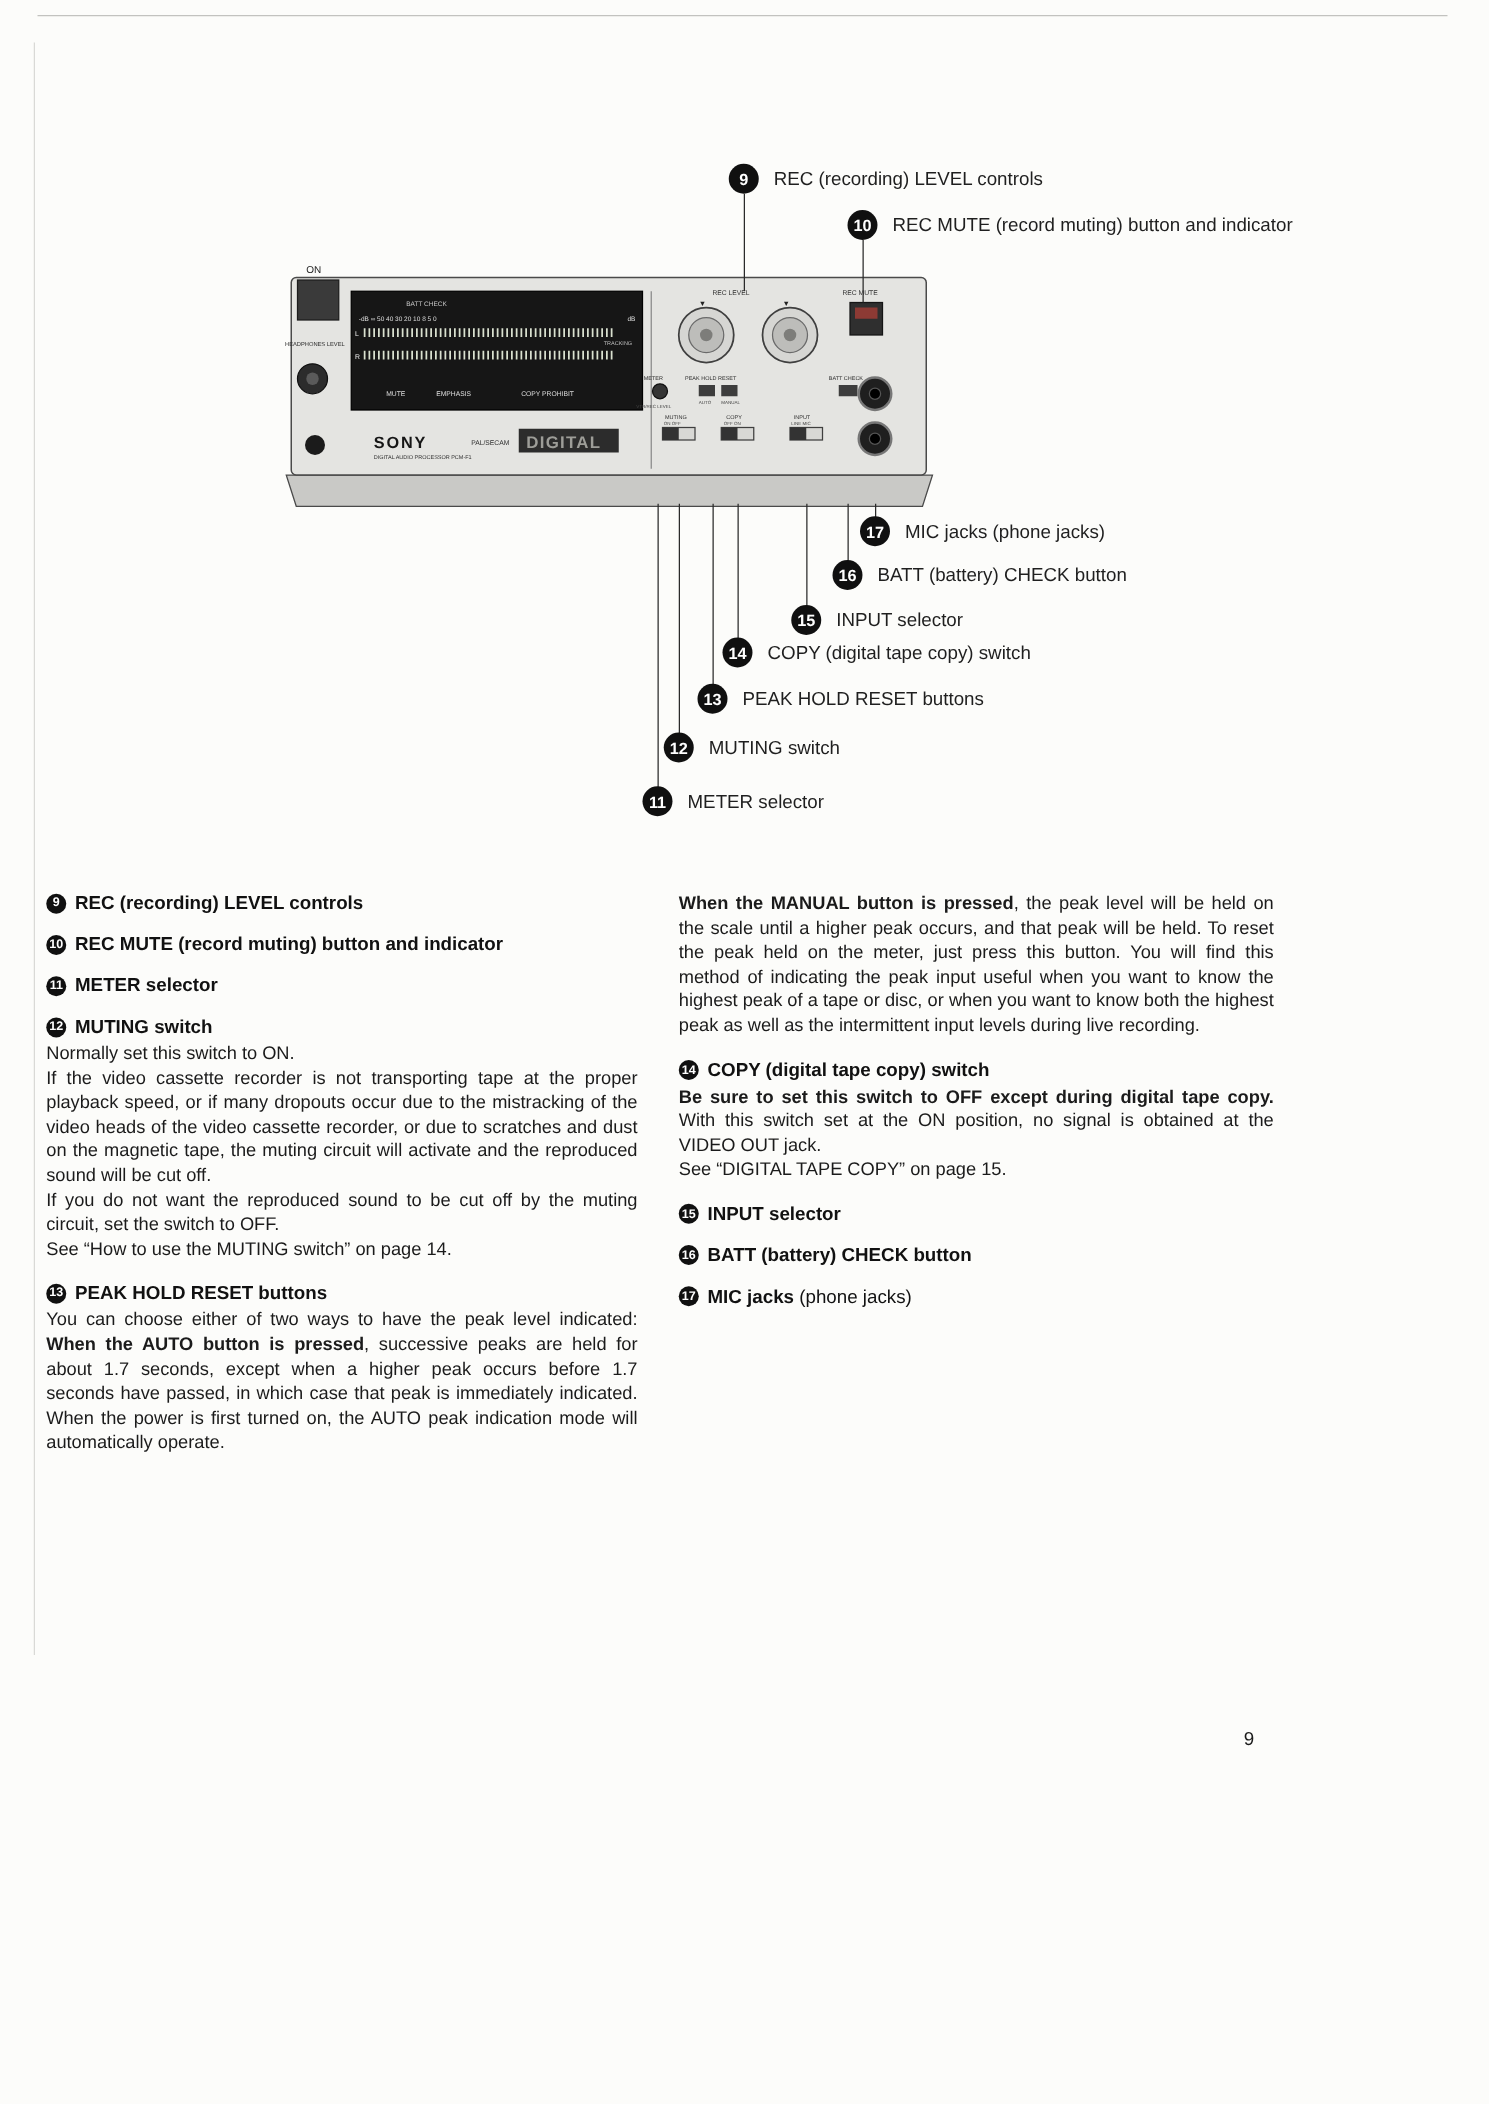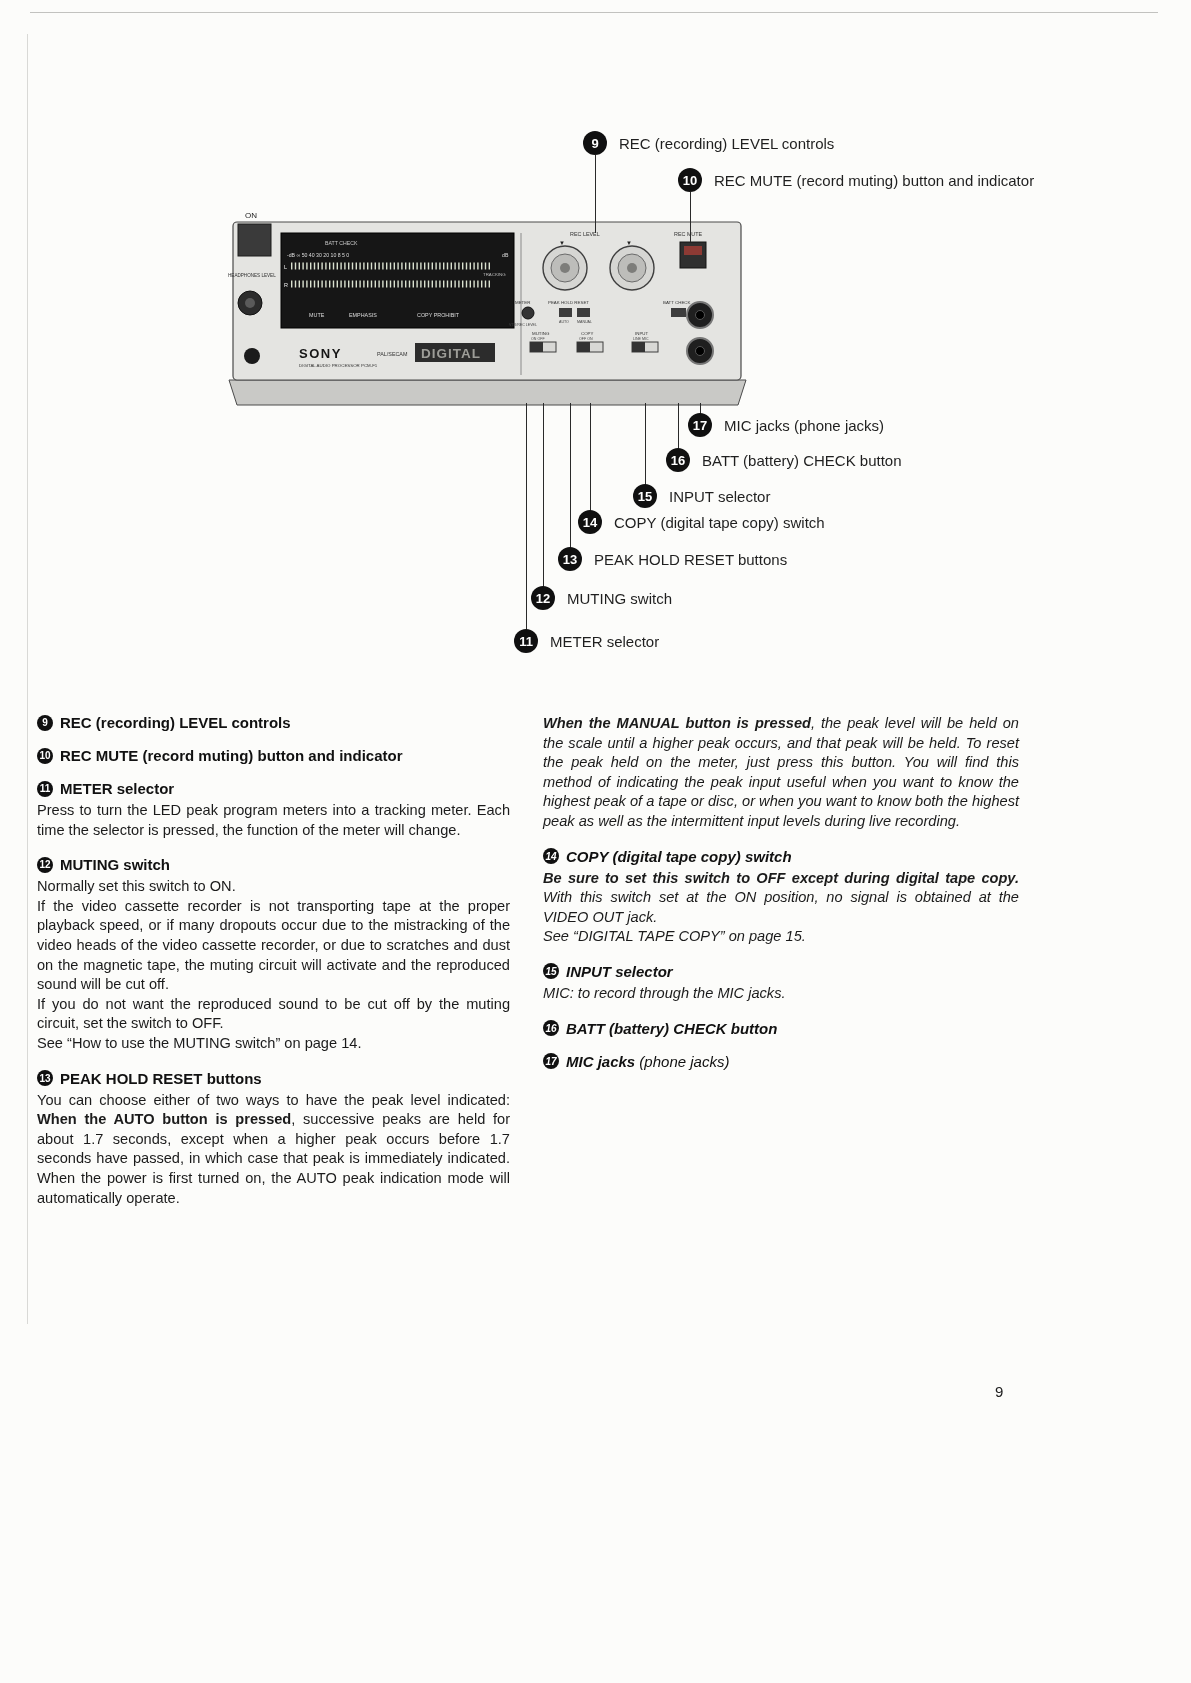--- a/index.html
+++ b/index.html
@@ -16,21 +16,21 @@
   .cline { position:absolute; width:1px; background:#2a2a2a; }
   .callout { position:absolute; display:flex; align-items:center; white-space:nowrap; }
   .badge {
     width:24px; height:24px; border-radius:50%; background:#101010; color:#fff;
     font-weight:bold; font-size:13px; display:flex; align-items:center; justify-content:center; flex:none;
   }
   .callout .lbl { margin-left:12px; font-size:15px; color:#1f1f1f; }
 
   .content { position:absolute; left:37px; top:714px; width:982px; display:flex; gap:33px; }
   .col-left  { width:473px; }
-  .col-right { width:476px;font-style:italic; }
+  .col-right { width:476px; }
   .sec { margin-bottom:16px; }
   h3 { font-size:15px; font-weight:bold; display:flex; align-items:center; gap:7px; margin:0 0 4px 0; color:#111; }
   .hbadge {
     width:16px; height:16px; border-radius:50%; background:#101010; color:#fff;
     font-weight:bold; font-size:10px; display:inline-flex; align-items:center; justify-content:center; flex:none;
   }
   .nrm { font-weight:normal; }
   p { font-size:14.6px; line-height:19.6px; text-align:justify; color:#1b1b1b; }
   .pagenum { position:absolute; left:995px; top:1383px; font-size:15px; color:#1b1b1b; }
 </style>
@@ -182,21 +182,20 @@
         <span class="hbadge">10</span>
         <span class="ht">REC MUTE (record muting) button and indicator</span>
       </h3>
     </section>
 
     <section class="sec">
       <h3>
         <span class="hbadge">11</span>
         <span class="ht">METER selector</span>
       </h3>
-      <p>Press to turn the LED peak program meters into a tracking meter. Each time the selector is pressed, the function of the meter will change.</p>
     </section>
 
     <section class="sec">
       <h3>
         <span class="hbadge">12</span>
         <span class="ht">MUTING switch</span>
       </h3>
       <p>Normally set this switch to ON.</p>
       <p>If the video cassette recorder is not transporting tape at the proper playback speed, or if many dropouts occur due to the mistracking of the video heads of the video cassette recorder, or due to scratches and dust on the magnetic tape, the muting circuit will activate and the reproduced sound will be cut off.</p>
       <p>If you do not want the reproduced sound to be cut off by the muting circuit, set the switch to OFF.</p>
@@ -226,21 +225,20 @@
       </h3>
       <p><b>Be sure to set this switch to OFF except during digital tape copy.</b><span> With this switch set at the ON position, no signal is obtained at the VIDEO OUT jack.</span></p>
       <p>See “DIGITAL TAPE COPY” on page 15.</p>
     </section>
 
     <section class="sec">
       <h3>
         <span class="hbadge">15</span>
         <span class="ht">INPUT selector</span>
       </h3>
-      <p>MIC: to record through the MIC jacks.</p>
     </section>
 
     <section class="sec">
       <h3>
         <span class="hbadge">16</span>
         <span class="ht">BATT (battery) CHECK button</span>
       </h3>
     </section>
 
     <section class="sec">

